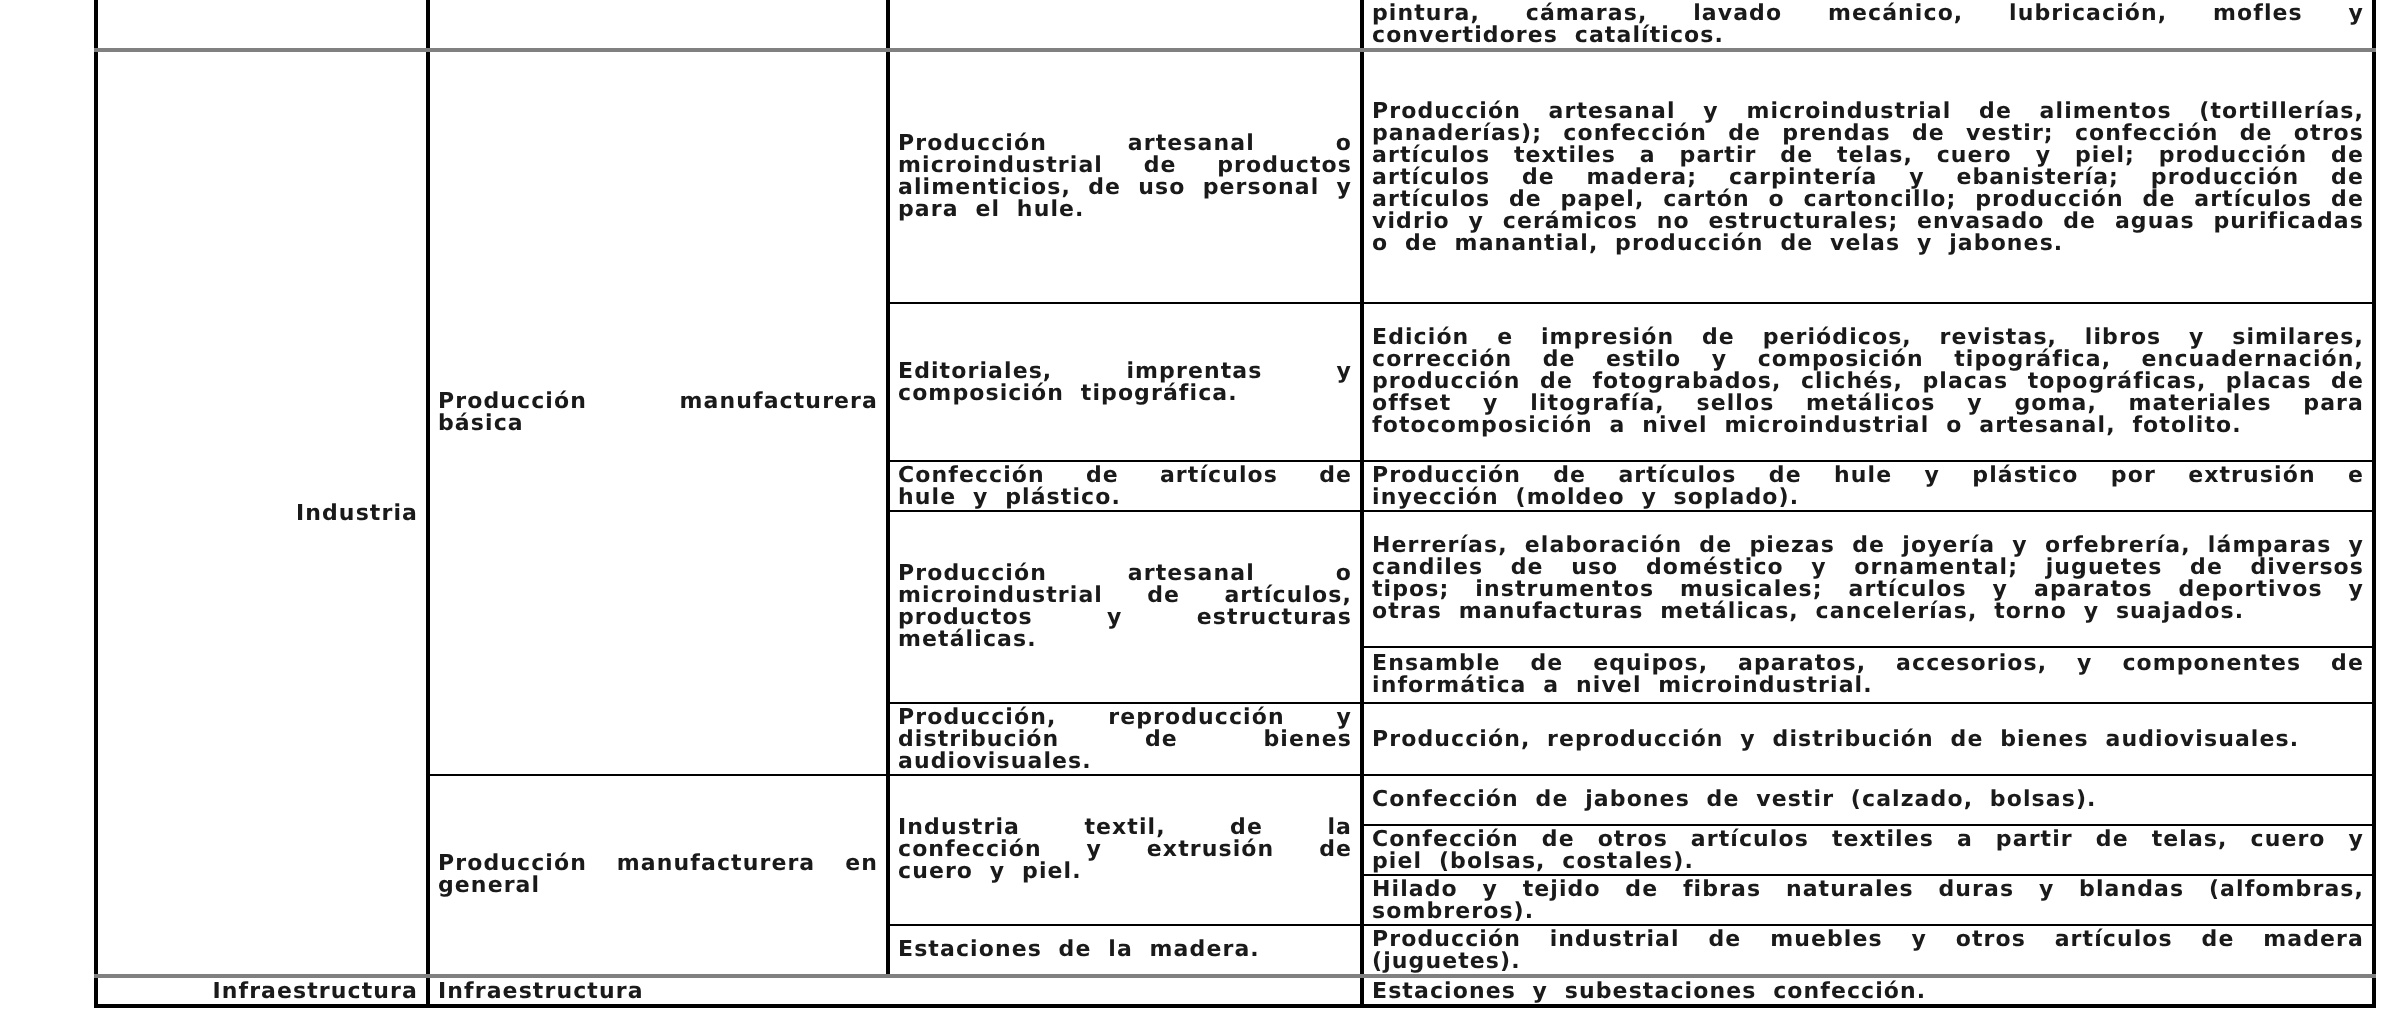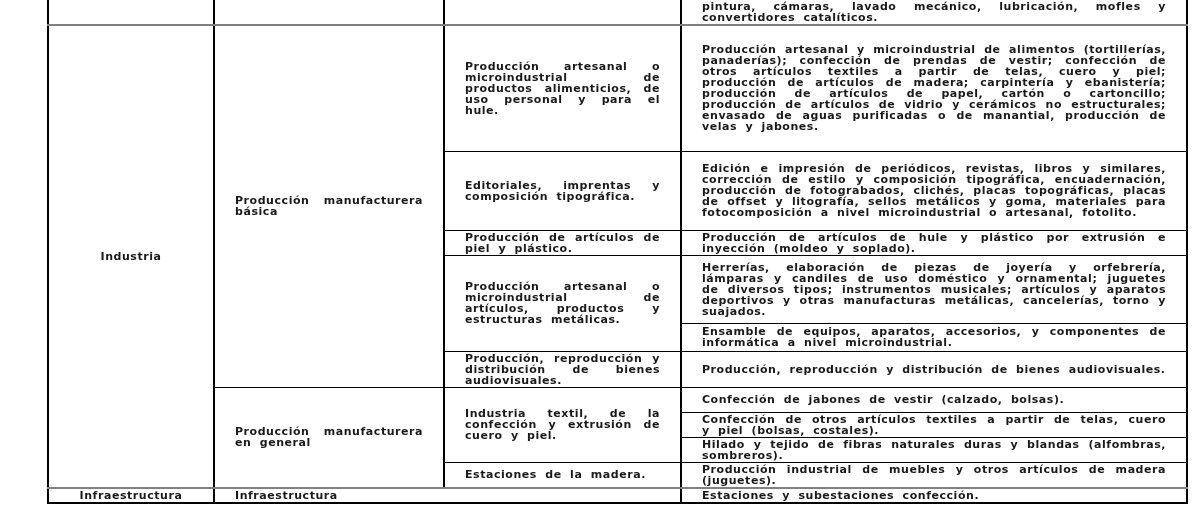--- a/index.html
+++ b/index.html
@@ -35,25 +35,25 @@
     border-right: 2px solid #000000;
     background: #ffffff;
     color: #1a1a1a;
     font-size: 11px;
     line-height: 11px;
     font-weight: bold;
     letter-spacing: 0.55px;
     word-spacing: 4px;
     text-align: justify;
     vertical-align: middle;
-    padding: 1px 20px;
+    padding: 1px 4px;
     overflow: hidden;
     margin-top: 44px;
   }
-  td.c1 { text-align: center; word-spacing: 1px; }
+  td.c1 { text-align: right; word-spacing: 1px; }
   td.c2 { text-align: justify; }
   
   tr.rh-top  td { height: 22px; }
   tr.rh-1 { height: 126px; }
   tr.rh-2 { height: 79px; }
   tr.rh-3 { height: 24px; }
   tr.rh-4 { height: 68px; }
   tr.rh-5 { height: 28px; }
   tr.rh-6 { height: 36px; }
   tr.rh-7 { height: 25px; }
@@ -101,21 +101,21 @@
       <td class="c3">Producción artesanal o microindustrial de productos alimenticios, de uso personal y para el hule.</td>
       <td class="c4">Producción artesanal y microindustrial de alimentos (tortillerías, panaderías); confección de prendas de vestir; confección de otros artículos textiles a partir de telas, cuero y piel; producción de artículos de madera; carpintería y ebanistería; producción de artículos de papel, cartón o cartoncillo; producción de artículos de vidrio y cerámicos no estructurales; envasado de aguas purificadas o de manantial, producción de velas y jabones.</td>
     </tr>
 
     <tr class="rh-2">
       <td class="c3">Editoriales, imprentas y composición tipográfica.</td>
       <td class="c4">Edición e impresión de periódicos, revistas, libros y similares, corrección de estilo y composición tipográfica, encuadernación, producción de fotograbados, clichés, placas topográficas, placas de offset y litografía, sellos metálicos y goma, materiales para fotocomposición a nivel microindustrial o artesanal, fotolito.</td>
     </tr>
 
     <tr class="rh-3">
-      <td class="c3">Producción de artículos de piel y plástico.</td>
+      <td class="c3">Confección de artículos de hule y plástico.</td>
       <td class="c4">Producción de artículos de hule y plástico por extrusión e inyección (moldeo y soplado).</td>
     </tr>
 
     <tr class="rh-4">
       <td class="c3" rowspan="2">Producción artesanal o microindustrial de artículos, productos y estructuras metálicas.</td>
       <td class="c4">Herrerías, elaboración de piezas de joyería y orfebrería, lámparas y candiles de uso doméstico y ornamental; juguetes de diversos tipos; instrumentos musicales; artículos y aparatos deportivos y otras manufacturas metálicas, cancelerías, torno y suajados.</td>
     </tr>
 
     <tr class="rh-5">
       <td class="c4">Ensamble de equipos, aparatos, accesorios, y componentes de informática a nivel microindustrial.</td>

